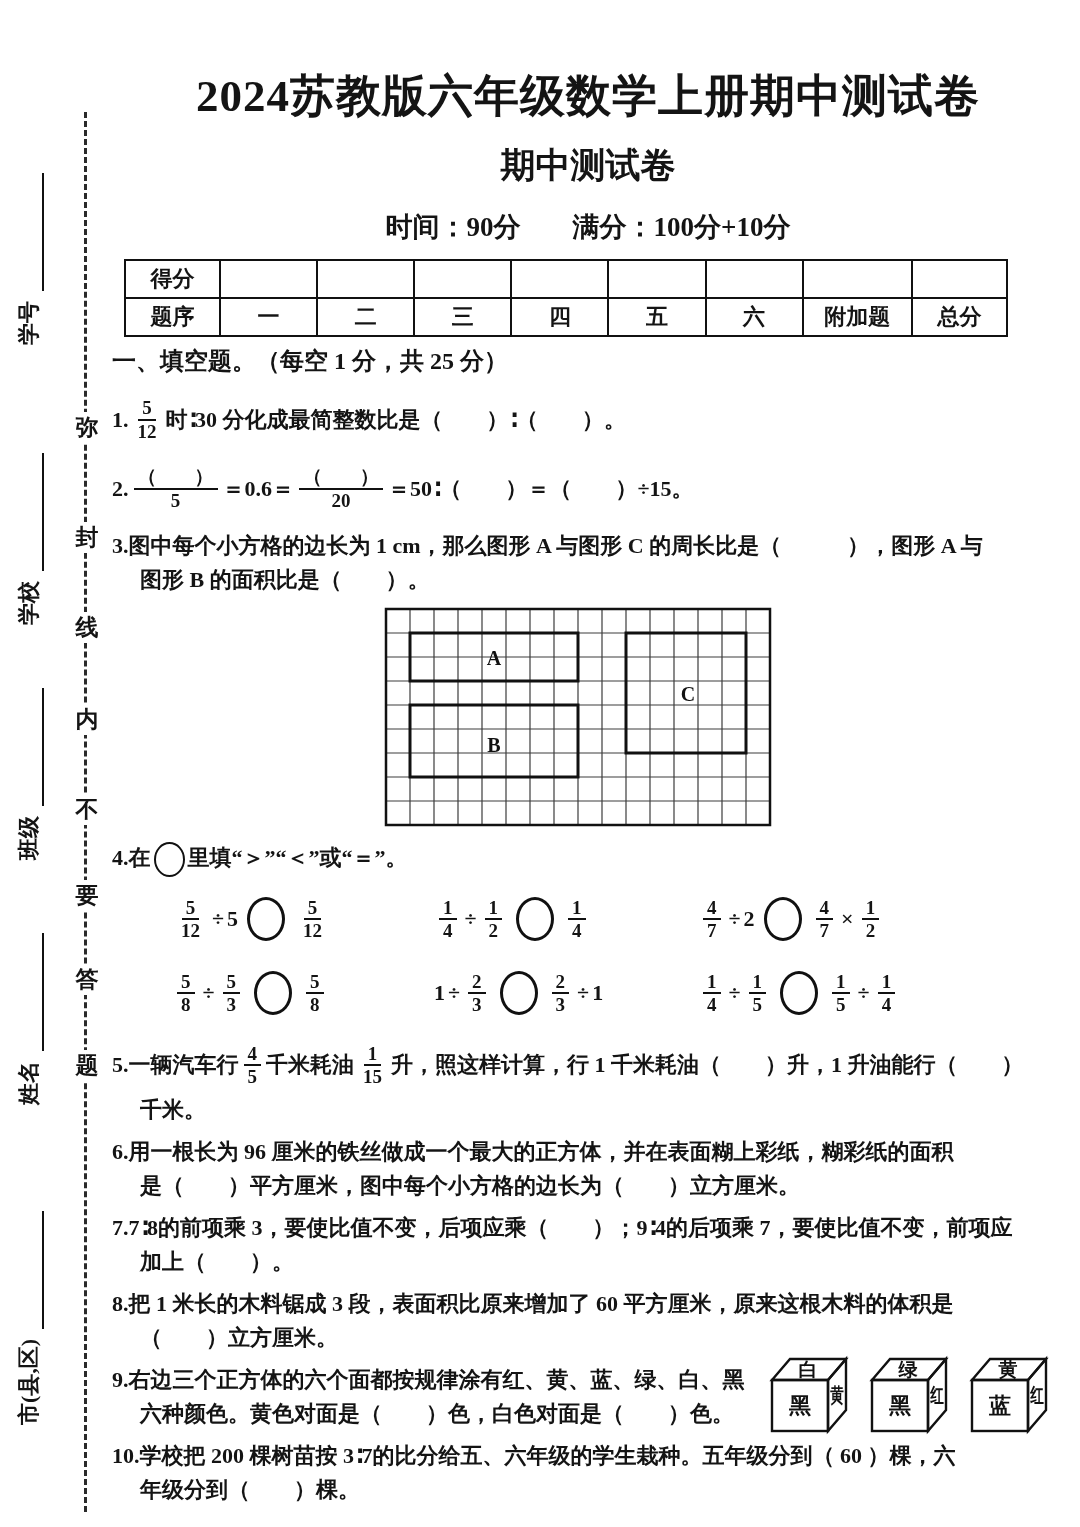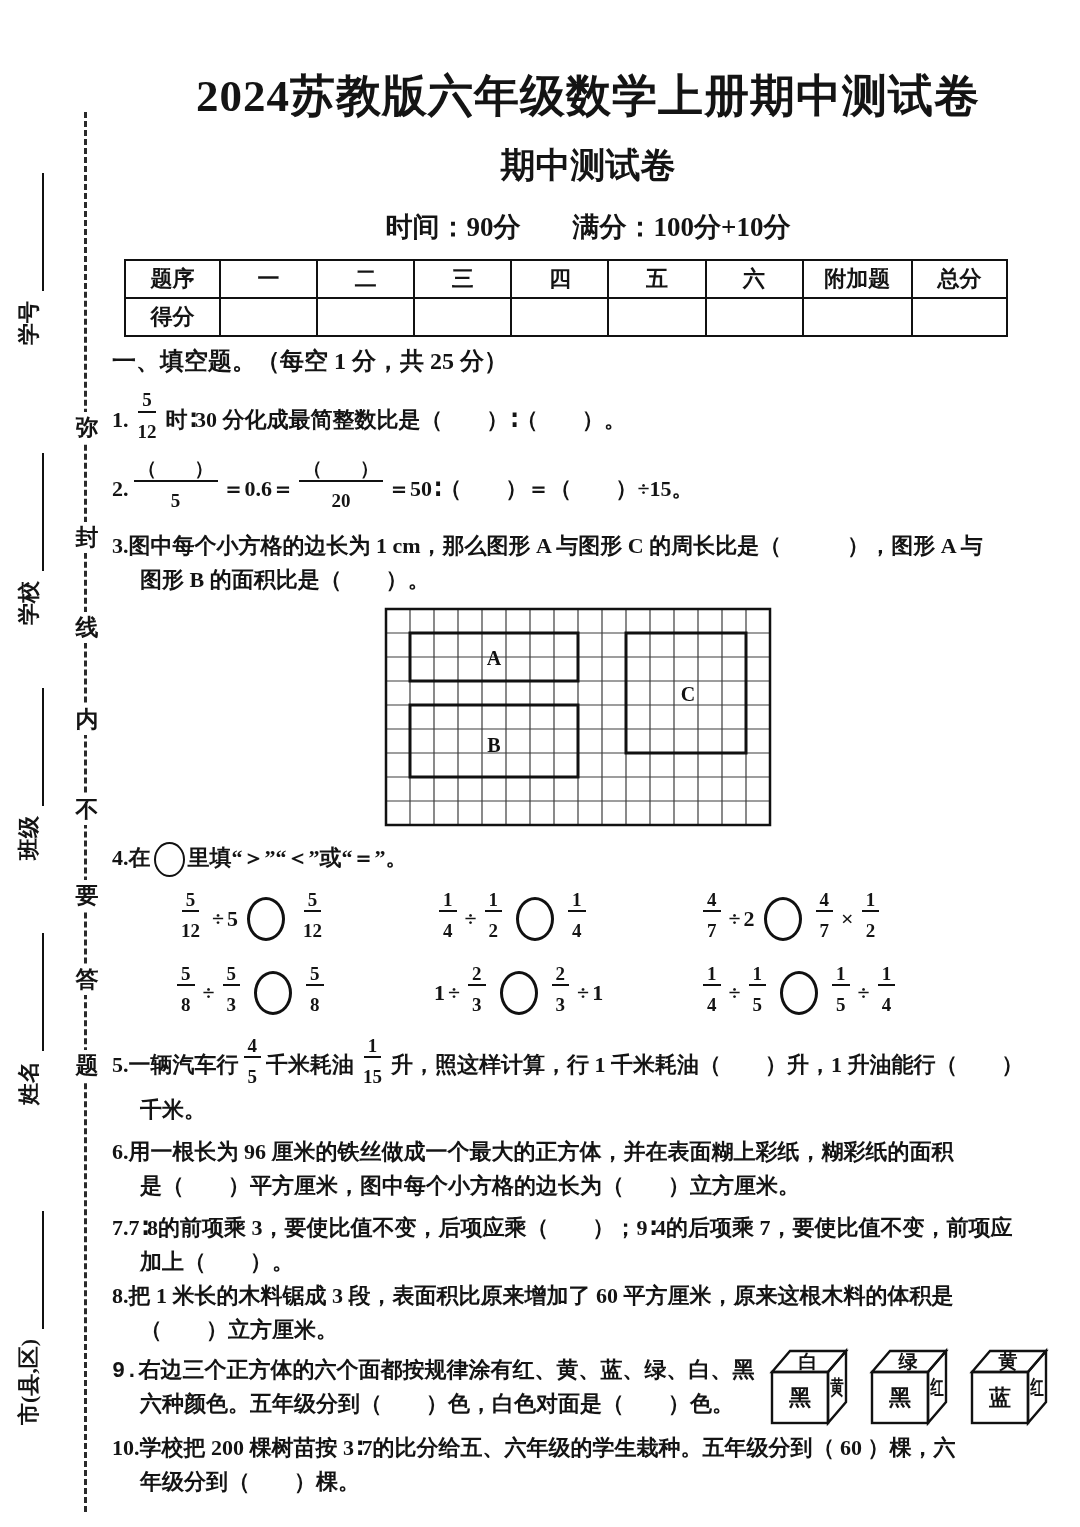--- a/index.html
+++ b/index.html
@@ -126,21 +126,21 @@
     display:inline-flex;
     flex-direction:column;
     align-items:center;
     vertical-align:middle;
     margin:0 5px;
     font-size:19px;
     font-weight:600;
     line-height:1.15;
   }
   .frac .num { padding:0 4px; border-bottom:2px solid #111; }
-  .frac .den { padding:8px 4px; }
+  .frac .den { padding:0 4px; }
 
   .cmp-circle {
     display:inline-block;
     width:38px; height:44px;
     border:3px solid #111;
     border-radius:50%;
     margin:0 9px;
     flex:none;
   }
   .cmp-circle.small {
@@ -160,22 +160,22 @@
   .q4-row { position:relative; height:64px; margin-top:10px; }
   .q4-row .expr { position:absolute; top:0; display:inline-flex; align-items:center; height:64px; }
   .q4-row .p1 { left:60px; }
   .q4-row .p2 { left:322px; }
   .q4-row .p3 { left:586px; }
 
   #q5 { margin-top:12px; }
   #q5 .qline.flex { height:56px; }
   #q6 { margin-top:8px; }
   #q7 { margin-top:8px; }
-  #q8 { }
-  #q9 { margin-top:8px; position:relative;font-family:Liberation Mono, monospace; }
+  #q8 { margin-top:8px; }
+  #q9 { margin-top:8px; position:relative; }
   #q10 { margin-top:8px; }
 
   .cubes {
     position:absolute;
     right:6px; top:-10px;
     display:flex;
     gap:10px;
   }
   .cube { display:block; }
 </style>
@@ -220,40 +220,40 @@
   <div class="page-subtitle">期中测试卷</div>
 
   <div class="info-line">
     <span>时间：90分</span>
     <span>满分：100分+10分</span>
   </div>
 
   <table class="score-table">
     <tbody>
         <tr>
+      <td>得分</td>
+      <td></td>
+      <td></td>
+      <td></td>
+      <td></td>
+      <td></td>
+      <td></td>
+      <td></td>
+      <td></td>
+    </tr>
+    <tr>
       <td class="c0">题序</td>
       <td class="cn">一</td>
       <td class="cn">二</td>
       <td class="cn">三</td>
       <td class="cn">四</td>
       <td class="cn">五</td>
       <td class="cn">六</td>
       <td class="c7">附加题</td>
       <td class="c8">总分</td>
-    </tr>
-    <tr>
-      <td>得分</td>
-      <td></td>
-      <td></td>
-      <td></td>
-      <td></td>
-      <td></td>
-      <td></td>
-      <td></td>
-      <td></td>
     </tr>
   </tbody>
     </table>
 
   <div class="section-heading">一、填空题。（每空 1 分，共 25 分）</div>
 
   <div class="q qline flex" id="q1">
     <span class="qno">1.</span>
     <span class="frac">
       <span class="num">5</span>
@@ -441,21 +441,21 @@
     <div class="qline">
       <span class="qno">8.</span><span>把 1 米长的木料锯成 3 段，表面积比原来增加了 60 平方厘米，原来这根木料的体积是</span>
     </div>
     <div class="qline indent1">（　　）立方厘米。</div>
   </div>
 
   <div class="q" id="q9">
     <div class="qline">
       <span class="qno">9.</span><span>右边三个正方体的六个面都按规律涂有红、黄、蓝、绿、白、黑</span>
     </div>
-    <div class="qline indent1">六种颜色。五年级分到（　　）色，白色对面是（　　）色。</div>
+    <div class="qline indent1">六种颜色。黄色对面是（　　）色，白色对面是（　　）色。</div>
 
     <div class="cubes">
       <svg class="cube" width="90" height="82" viewBox="0 0 90 82">
         <polygon points="4,27 22,6 78,6 60,27" fill="none" stroke="#111" stroke-width="2.4"></polygon>
         <polygon points="60,27 78,6 78,57 60,78" fill="none" stroke="#111" stroke-width="2.4"></polygon>
         <rect x="4" y="27" width="56" height="51" fill="none" stroke="#111" stroke-width="2.4"></rect>
         <text x="40" y="23" font-size="19" font-weight="bold" fill="#111" text-anchor="middle">白</text>
         <text x="32" y="60" font-size="22" font-weight="bold" fill="#111" text-anchor="middle">黑</text>
         <text transform="translate(69,49) scale(0.68,1)" font-size="20" font-weight="bold" fill="#111" text-anchor="middle">黄</text>
       </svg>

